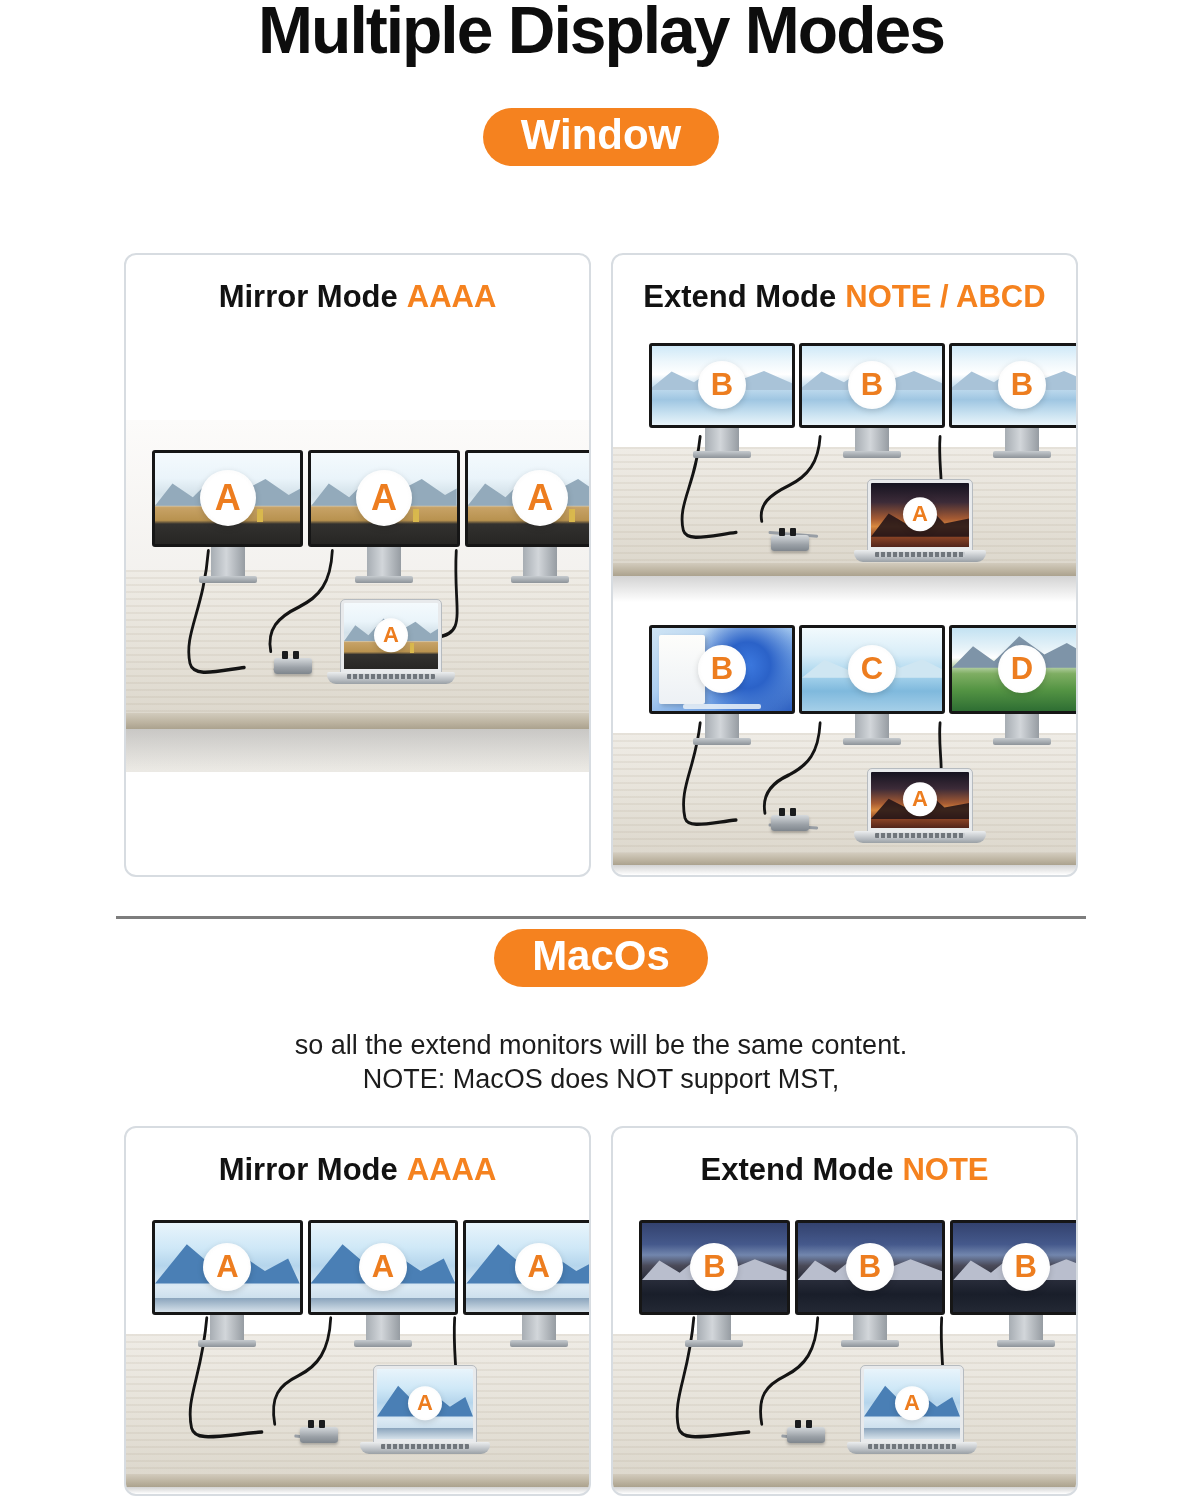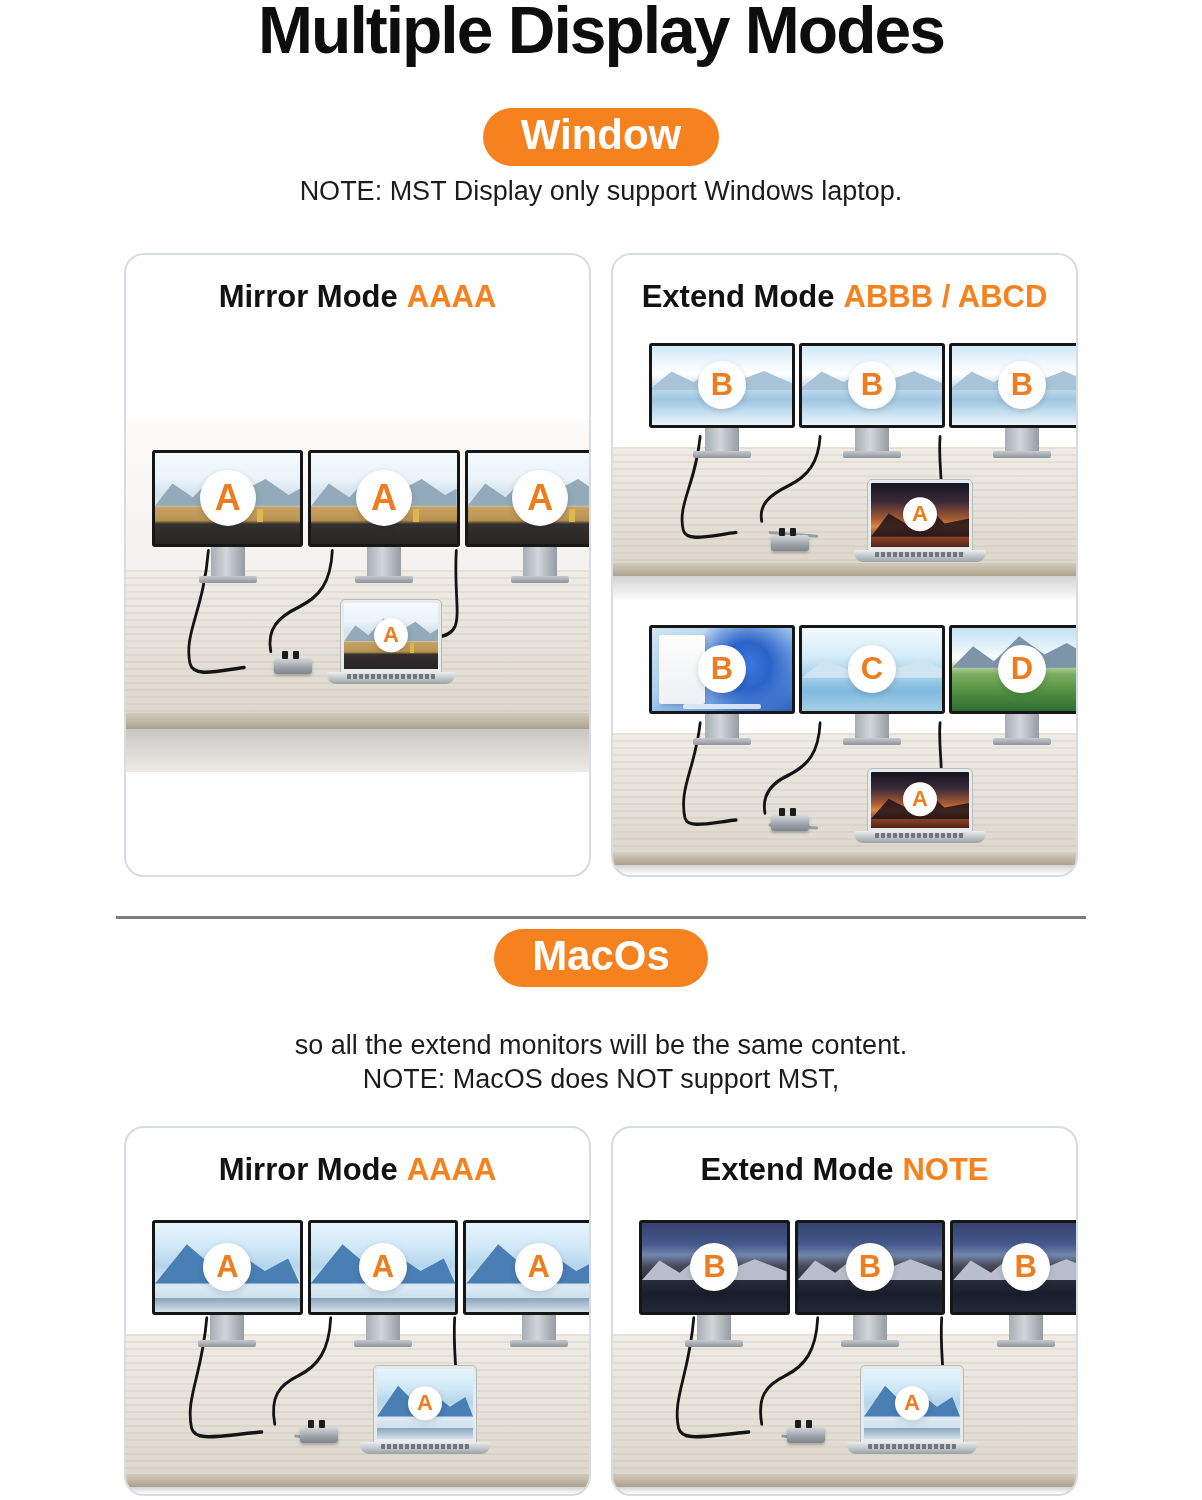--- a/index.html
+++ b/index.html
@@ -18,21 +18,21 @@
     font-size:27px;line-height:34px;}
   .note.first{top:174px;}
   .note.second{top:1028px;}
   .divider{position:absolute;top:916px;left:0;right:0;height:3px;background:#7d7d7d;}
 
   
   .panels{position:absolute;left:8px;right:8px;display:flex;gap:20px;}
   .row1{top:253px;}
   .row2{top:1126px;}
   .panel{flex:1;position:relative;background:#fff;border:2px solid #d7dce1;
-    border-radius:20px;overflow:hidden;}
+    border-radius:12px;overflow:hidden;}
   .row1 .panel{height:620px;}
   .row2 .panel{height:366px;}
   .panel-title{padding-top:24px;text-align:center;font-size:31px;font-weight:bold;color:#121212;}
   .t-orange{color:#F5821F;margin-left:9px;}
 
   
   .scene{position:absolute;left:0;right:0;overflow:hidden;}
   .scene-tl{top:165px;height:352px;--ms-h:97px;--st-h:30px;--ls-w:100px;--ls-h:72px;}
   .scene-r1{top:80px;height:268px;--ms-h:85px;--st-h:24px;--ls-w:104px;--ls-h:70px;}
   .scene-r2{top:348px;height:272px;--ms-h:89px;--st-h:25px;--ls-w:104px;--ls-h:62px;}
@@ -136,23 +136,20 @@
 </head>
 <body>
 
 <div class="page">
 
   <h1 class="main-title">Multiple Display Modes</h1>
 
   <div class="badge-wrap first">
     <span class="os-badge">Window</span>
   </div>
-  <div class="note first">
-    <div>NOTE: MST Display only support Windows laptop.</div>
-  </div>
 
   <div class="panels row1">
 
     <div class="panel">
       <div class="panel-title">
         <span>Mirror Mode</span><span class="t-orange">AAAA</span>
       </div>
       <div class="scene scene-tl">
         <div class="wall"></div>
         <div class="desk"></div>
@@ -200,21 +197,21 @@
                 <b>A</b>
               </span>
           </div>
           <div class="l-base"></div>
         </div>
       </div>
     </div>
 
     <div class="panel">
       <div class="panel-title">
-        <span>Extend Mode</span><span class="t-orange">ABBB / ABCD</span>
+        <span>Extend Mode</span><span class="t-orange">NOTE / ABCD</span>
       </div>
 
       <div class="scene scene-r1">
         <div class="desk"></div>
         <div class="desk-edge"></div>
         <div class="desk-shadow"></div>
         <svg class="cables" viewBox="0 0 579 285" preserveAspectRatio="none">
           <path d="M109 108 C103 160 80 180 88 208 C92 220 118 214 154 210"></path>
           <path d="M259 108 C257 135 244 150 220 160 C196 170 182 180 186 198"></path>
           <path d="M409 108 C405 155 426 182 380 184 L362 183"></path>

